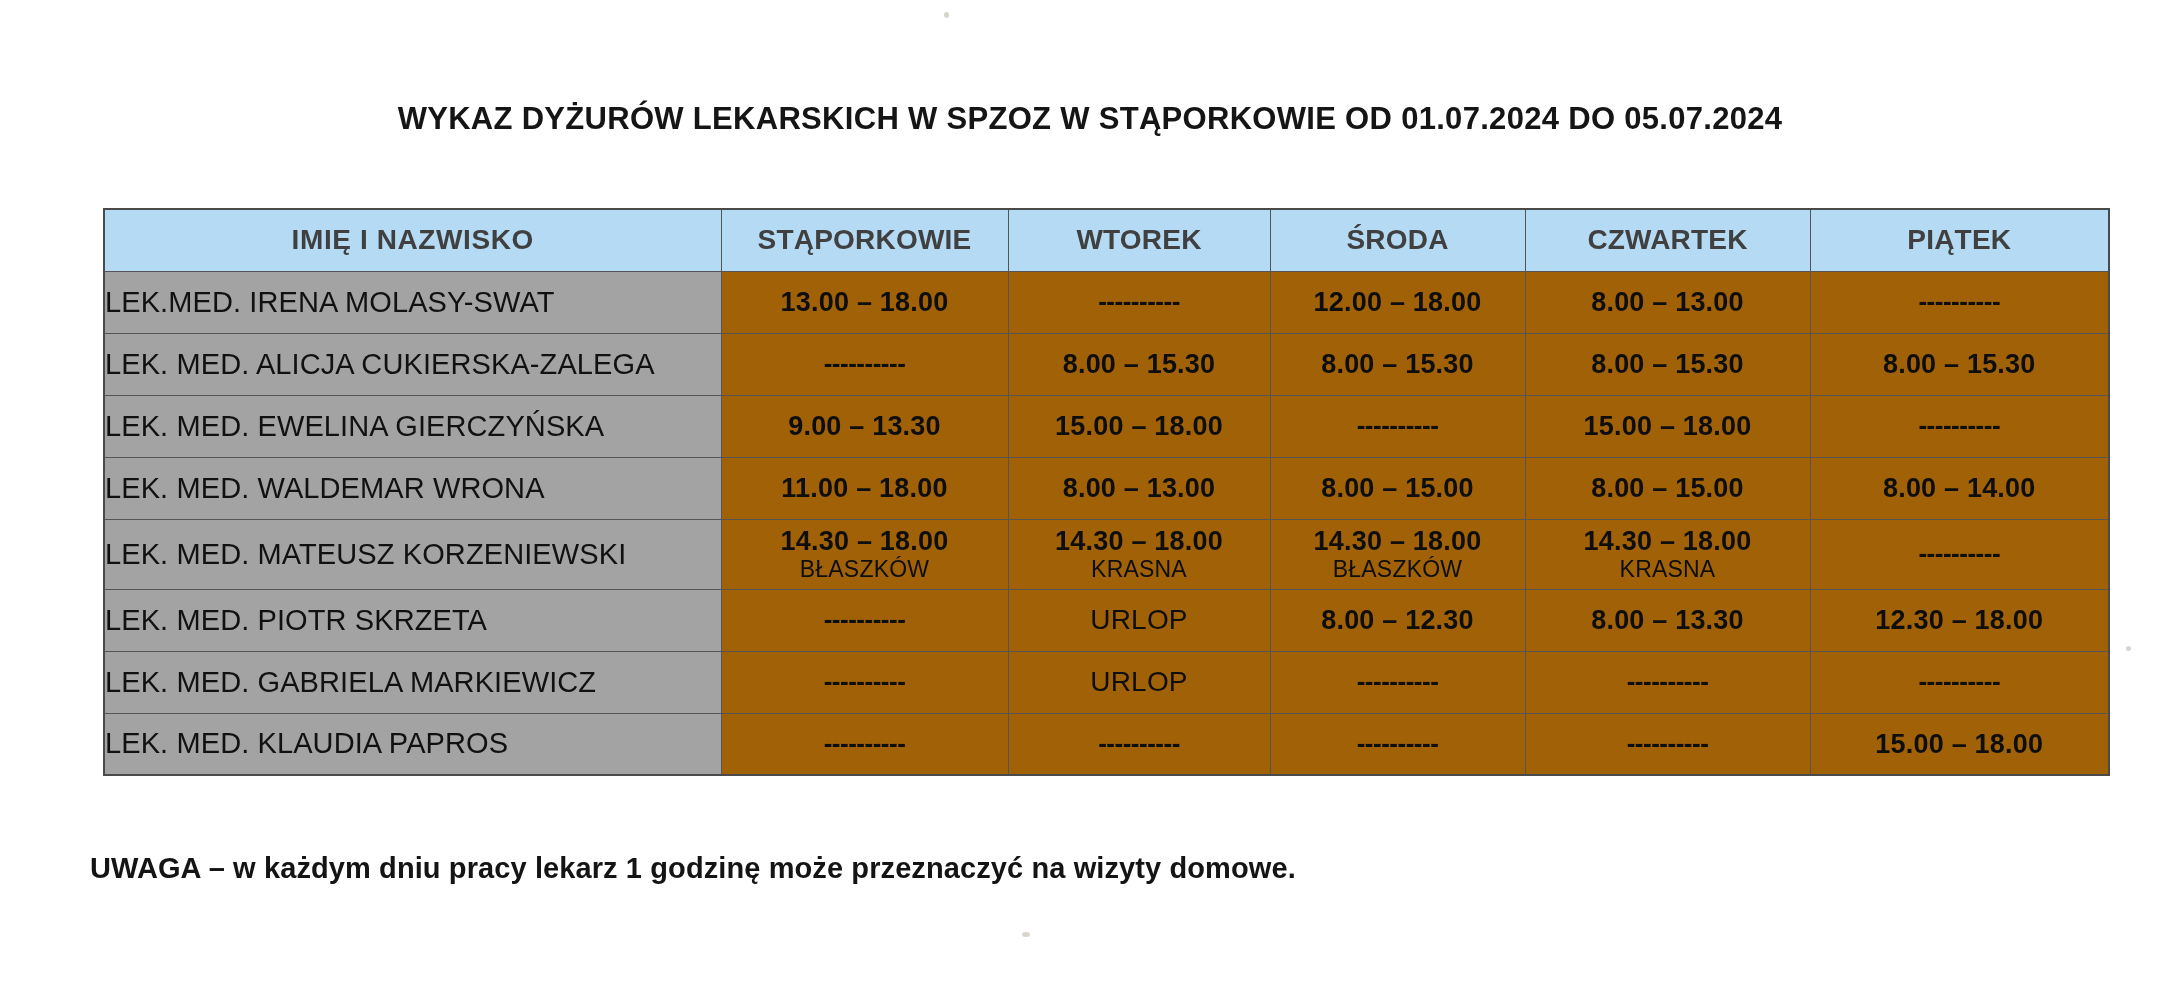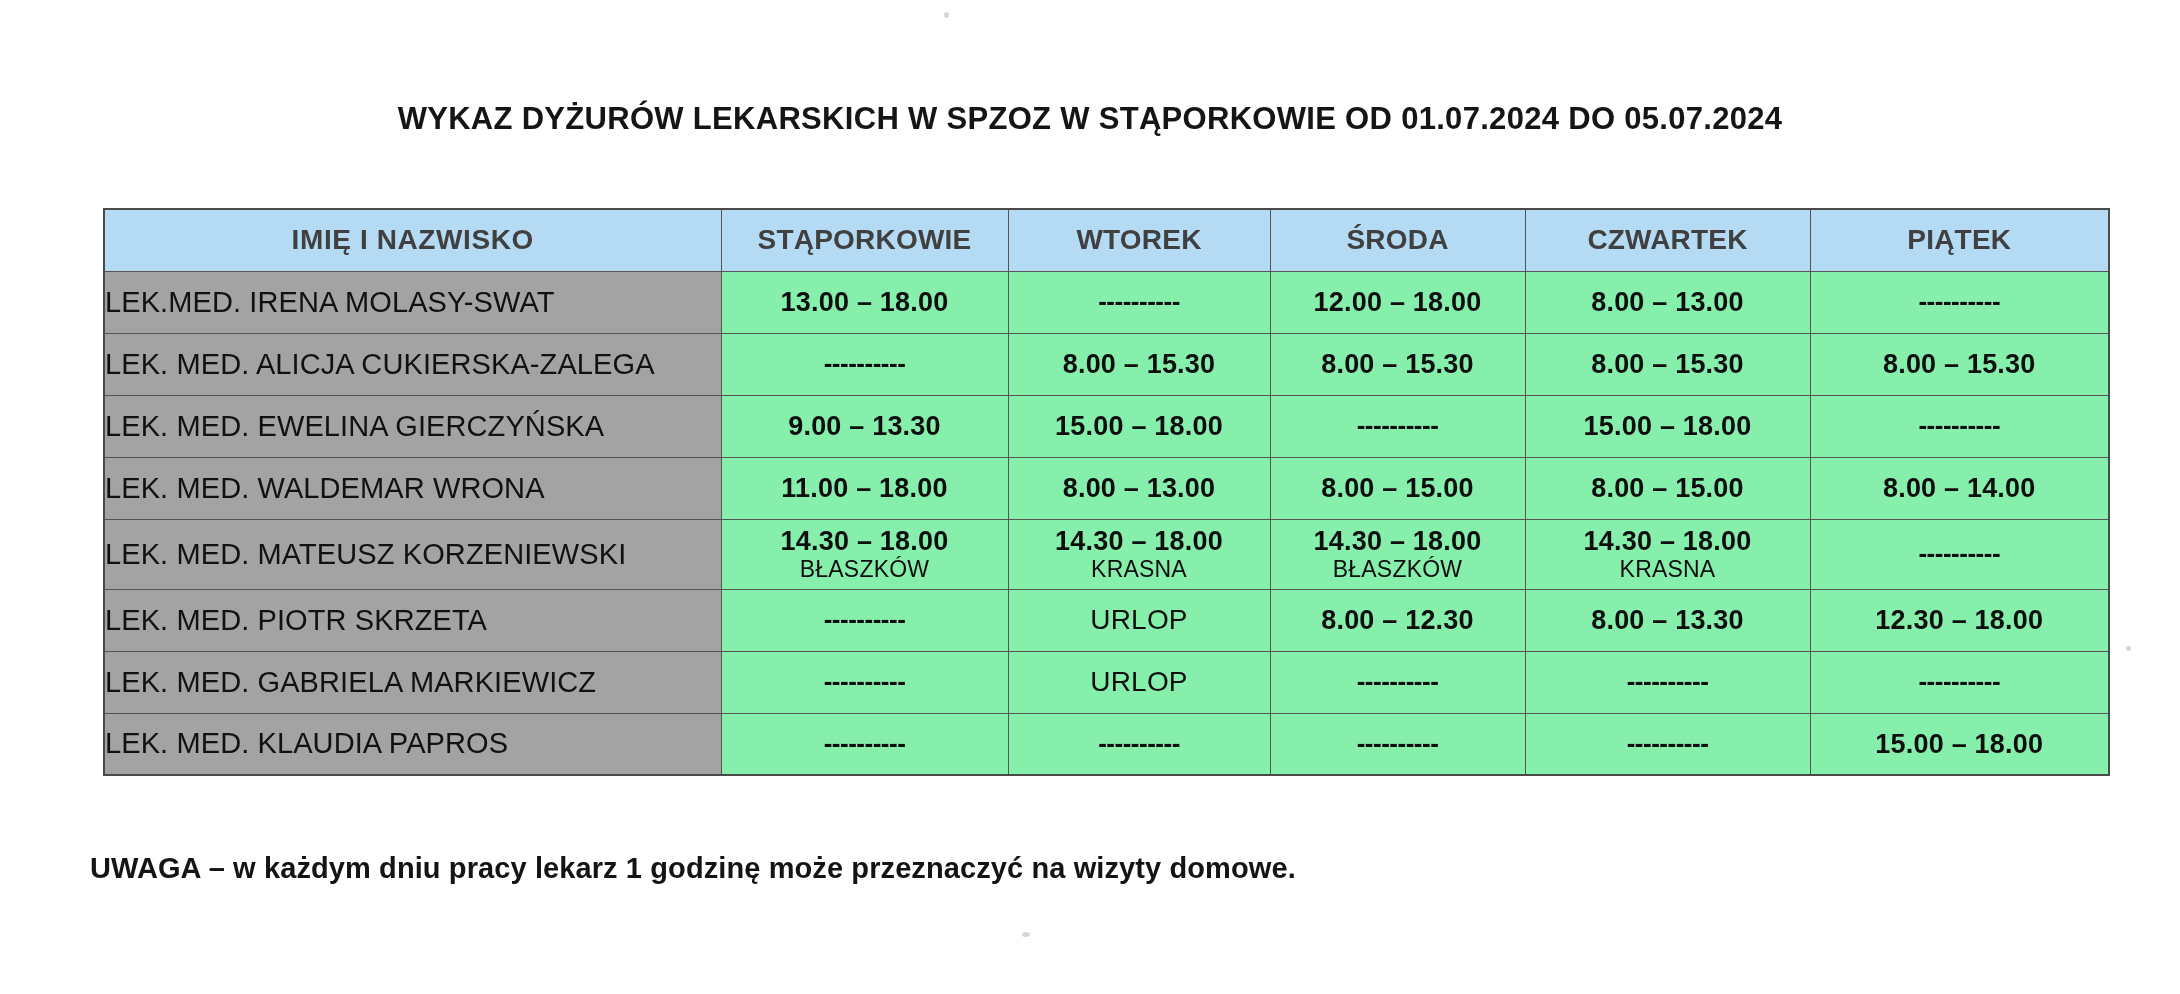--- a/index.html
+++ b/index.html
@@ -97,21 +97,21 @@
     text-align: left;
     padding: 0 0 0 16px;
     font-size: 29px;
     font-weight: normal;
     letter-spacing: .1px;
     color: #111111;
     white-space: nowrap;
   }
 
   td.day-cell {
-    background: #86efac;
+    background: #a16207;
     text-align: center;
     font-size: 27px;
     font-weight: bold;
     color: #0e0e0e;
     letter-spacing: .2px;
     line-height: 1.12;
     padding: 2px 0;
   }
 
   td.day-cell .time-line { display: block; }

